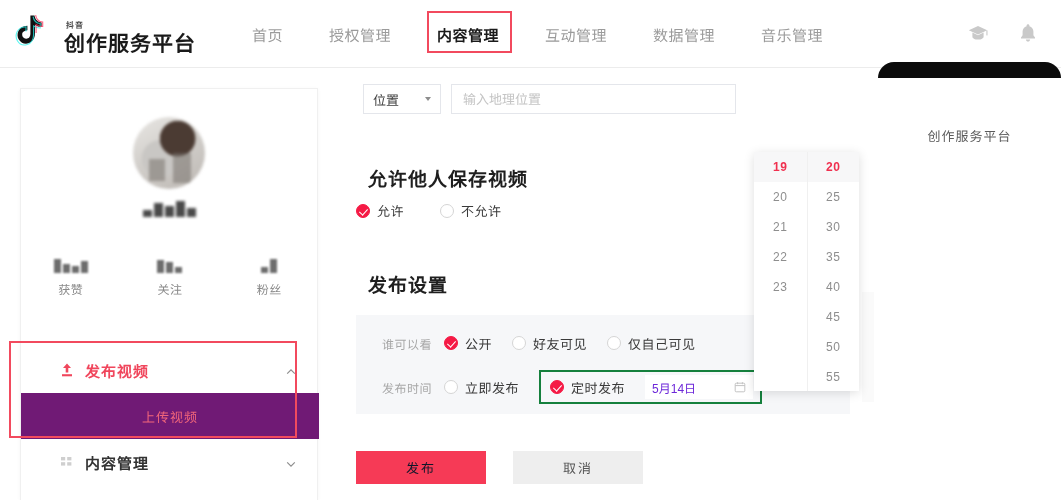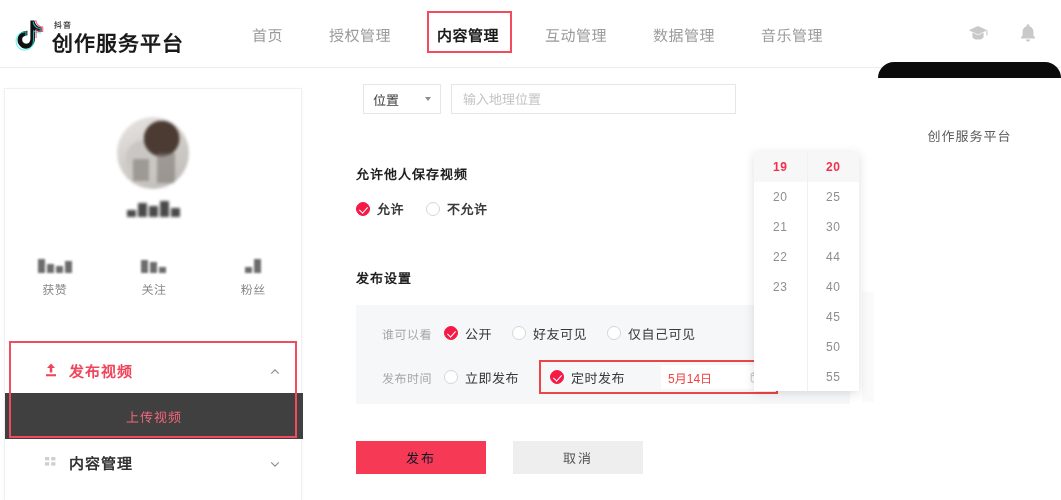--- a/index.html
+++ b/index.html
@@ -23,22 +23,22 @@
     width: 1061px;
     height: 68px;
     background: #ffffff;
     border-bottom: 1px solid #ececec;
     box-sizing: border-box;
   }
   .brand {
     position: absolute;
     left: 14px; top: 14px;
     display: flex;
-    align-items: center;
-    gap: 8px;
+    align-items: flex-start;
+    gap: 20px;
   }
   .note-logo {
     width: 30px; height: 34px;
     position: relative;
     display: block;
   }
   .brand-texts { position: relative; padding-bottom: 1px; }
   .brand-sub {
     font-size: 8px;
     color: #262626;
@@ -91,21 +91,21 @@
     right: 22px; top: 22px;
     display: flex;
     align-items: center;
     gap: 28px;
   }
   .topicon { width: 22px; height: 22px; display: block; }
 
   
   .sidebar {
     position: absolute;
-    left: 4px; top: 88px;
+    left: 20px; top: 88px;
     width: 298px;
     height: 412px;
     background: #ffffff;
     border: 1px solid #f0f0f0;
     border-bottom: none;
     box-sizing: border-box;
     box-shadow: 0 1px 4px rgba(0,0,0,.04);
   }
   .avatar {
     position: absolute;
@@ -185,21 +185,21 @@
     margin-left: auto;
     width: 12px; height: 12px;
   }
   .menu-item.publish .mi-label { color: #f0465c; }
   .menu-item.content .mi-label { color: #333333; }
   .submenu-item {
     height: 46px;
     display: flex;
     align-items: center;
     justify-content: center;
-    background: #404040;
+    background: #701a75;
     font-size: 13px;
     color: #f0657a;
     letter-spacing: 1px;
   }
   
   .anno-menu {
     position: absolute;
     left: 9px; top: 341px;
     width: 288px; height: 97px;
     border: 2px solid #f24a5e;
@@ -246,34 +246,33 @@
     background: #fff;
     font-size: 13px;
     color: #bdbdbd;
     padding: 0 11px;
     font-family: inherit;
     outline: none;
   }
   .loc-input::placeholder { color: #c4c4c4; }
 
   .section-title {
-    font-size: 13px;
+    font-size: 19px;
     font-weight: bold;
     color: #1f1f1f;
     letter-spacing: 1px;
-    margin-left: 26px;
+    margin-left: 38px;
   }
   .save-title { margin-top: 50px; }
   .radio-row {
     display: flex;
     align-items: center;
     margin-left: 26px;
-    margin-top: 16px;
-    gap: 22px;
-    font-weight: bold;
+    margin-top: 10px;
+    gap: 36px;
   }
   .radio {
     display: flex;
     align-items: center;
     gap: 7px;
     font-size: 13px;
     color: #3a3a3a;
     letter-spacing: .5px;
   }
   .dot {
@@ -322,37 +321,37 @@
     width: 62px;
     flex: none;
     letter-spacing: .5px;
   }
   .set-row .radio { margin-right: 20px; }
   .set-row .radio.tight { margin-right: 14px; }
 
   .sched-box {
     display: flex;
     align-items: center;
-    border: 2px solid #ef4444;
+    border: 2px solid #15803d;
     box-sizing: border-box;
     height: 34px;
     padding: 0 7px 0 9px;
-    gap: 16px;
+    gap: 0;
     margin-left: 6px;
   }
   .date-field {
     width: 94px; height: 24px;
     background: #ffffff;
     border: none;
     display: flex;
     align-items: center;
     justify-content: space-between;
     padding: 0 7px;
     font-size: 12px;
-    color: #ef4444;
+    color: #6d28d9;
   }
   .cal-icon { width: 12px; height: 12px; display: block; }
 
   
   .footer-btns {
     display: flex;
     margin-left: 26px;
     margin-top: 37px;
     gap: 27px;
   }
@@ -642,21 +641,21 @@
     <div class="tp-cell sel">19</div>
     <div class="tp-cell">20</div>
     <div class="tp-cell">21</div>
     <div class="tp-cell">22</div>
     <div class="tp-cell">23</div>
   </div>
   <div class="tp-col">
     <div class="tp-cell sel">20</div>
     <div class="tp-cell">25</div>
     <div class="tp-cell">30</div>
-    <div class="tp-cell">44</div>
+    <div class="tp-cell">35</div>
     <div class="tp-cell">40</div>
     <div class="tp-cell">45</div>
     <div class="tp-cell">50</div>
     <div class="tp-cell">55</div>
   </div>
 </div>
 
 <div class="preview">
   <div class="phone-top"></div>
   <div class="preview-text">创作服务平台</div>

